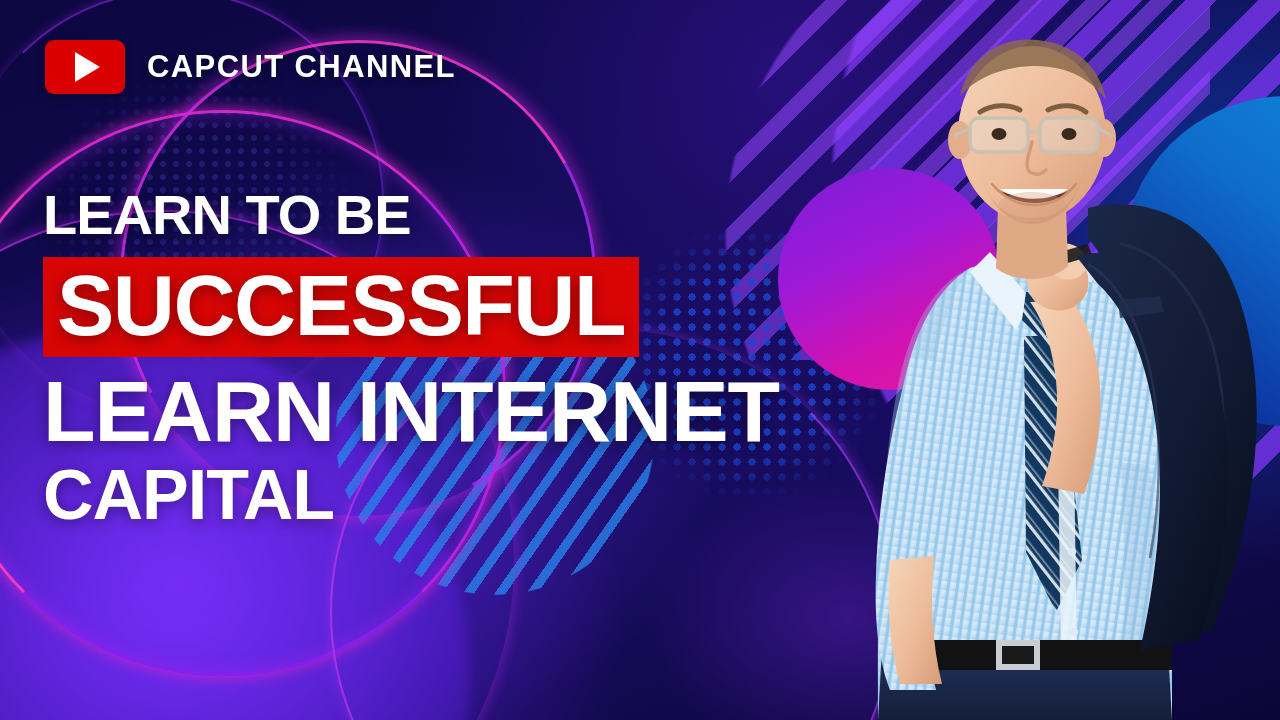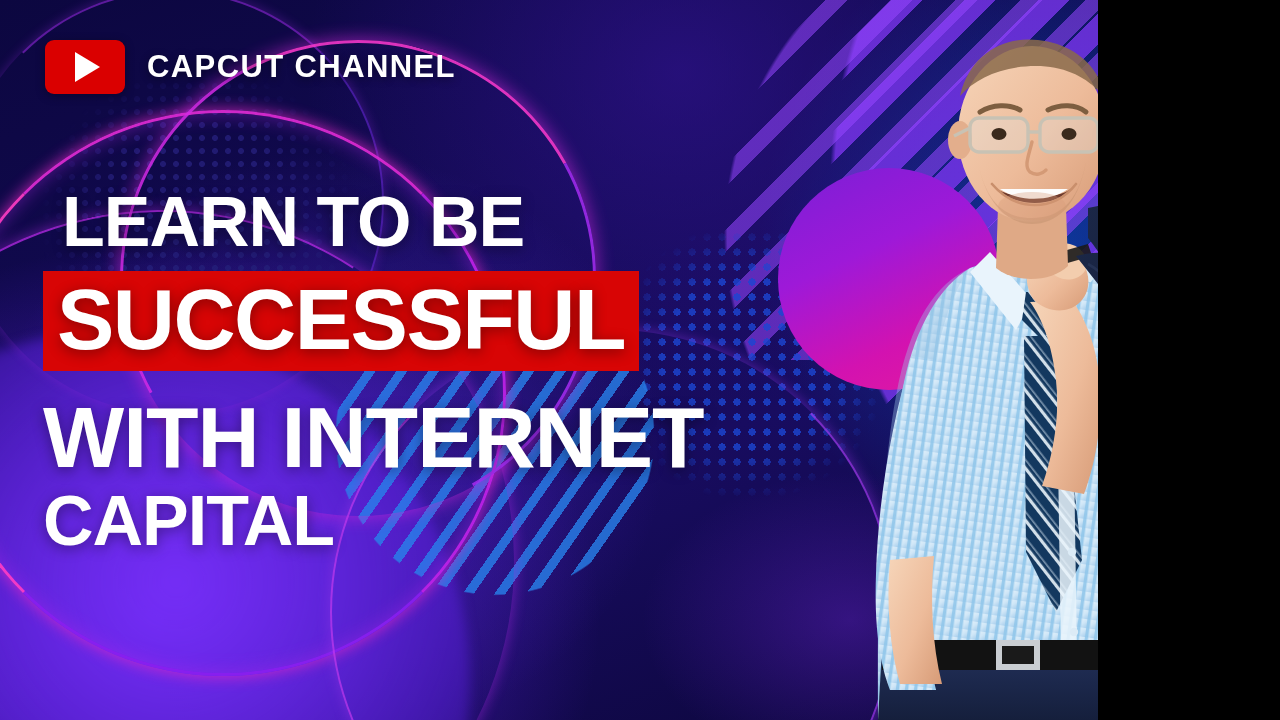--- a/index.html
+++ b/index.html
@@ -1,20 +1,19 @@
 <!DOCTYPE html>
 <html><head>
 <meta charset="utf-8">
 <style>
   html,body{margin:0;padding:0;background:#000;}
   #stage{
-    position:relative;width:1056px;height:720px;overflow:hidden;
+    position:relative;width:1280px;height:720px;overflow:hidden;
     background:#4c1d95;
     font-family:"Liberation Sans","DejaVu Sans",sans-serif;
-    padding-left:42px;
   }
   .layer{position:absolute;inset:0;}
   
   #bg-base{
     background:
       radial-gradient(ellipse 620px 520px at 14% 86%, rgba(104,38,235,.95) 0%, rgba(74,26,190,.55) 40%, rgba(20,10,80,0) 72%),
       radial-gradient(ellipse 480px 420px at 30% 62%, rgba(86,40,220,.55) 0%, rgba(30,12,100,0) 70%),
       radial-gradient(ellipse 520px 470px at 62% 10%, rgba(52,20,150,.60) 0%, rgba(16,8,66,0) 72%),
       radial-gradient(ellipse 420px 460px at 96% 34%, rgba(10,70,175,.75) 0%, rgba(10,25,95,0) 70%),
       linear-gradient(160deg,#0c0740 0%,#120a52 38%,#180c60 62%,#0b0638 100%);
@@ -126,23 +125,23 @@
     color:#fff;font-size:31px;font-weight:bold;letter-spacing:1.4px;
     text-shadow:0 2px 8px rgba(0,0,0,.45);white-space:nowrap;
   }
   
   #headline{position:absolute;left:43px;top:188px;width:830px;}
   .hline{
     color:#fff;font-weight:bold;line-height:.98;letter-spacing:-1px;
     font-size:86px;white-space:nowrap;
     text-shadow:0 3px 14px rgba(0,0,0,.40);
   }
-  #line-1{font-size:70px;margin-bottom:14px;margin-left:19px;}
+  #line-1{font-size:56px;margin-bottom:14px;}
   #line-2-wrap{
-    display:inline-block;background:#d80505;padding:6px 14px 10px 14px;margin-bottom:24px;
+    display:inline-block;background:#d80505;padding:6px 14px 10px 14px;margin-bottom:12px;
   }
   #line-2{font-size:86px;letter-spacing:-1.5px;}
   #line-3{font-size:86px;margin-bottom:8px;}
   #line-4{font-size:70px;}
   
   #person{
     position:absolute;left:820px;top:0;width:460px;height:720px;overflow:hidden;
   }
   #person svg{position:absolute;left:0;top:0;}
   #glow-bottom{
@@ -306,17 +305,17 @@
       <div class="tri"></div>
     </div>
     <div id="channel-name">CAPCUT CHANNEL</div>
   </div>
 
   <div id="headline">
     <div class="hline" id="line-1">LEARN TO BE</div>
     <div id="line-2-wrap">
       <div class="hline" id="line-2">SUCCESSFUL</div>
     </div>
-    <div class="hline" id="line-3">WITH INTERNET</div>
+    <div class="hline" id="line-3">LEARN INTERNET</div>
     <div class="hline" id="line-4">CAPITAL</div>
   </div>
 
 </div>
 
 </body></html>

